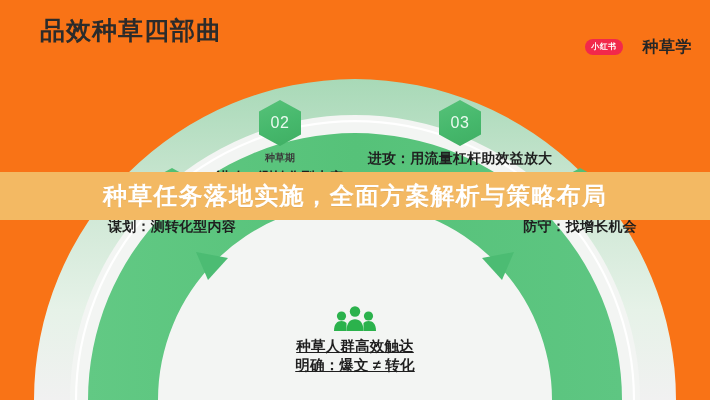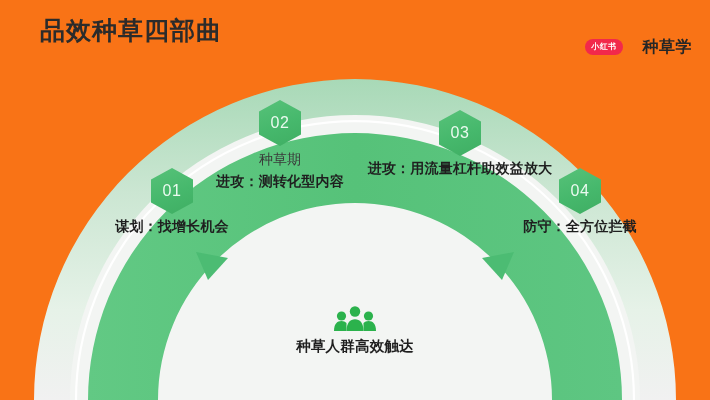--- a/index.html
+++ b/index.html
@@ -79,22 +79,22 @@
     display: flex;
     align-items: center;
     justify-content: center;
     color: #eafaef;
     font-size: 16px;
     font-weight: 400;
     letter-spacing: 0.5px;
   }
   .node-stage {
     margin-top: 5px;
-    font-size: 14px;
-    font-weight: 400;
+    font-size: 10px;
+    font-weight: 700;
     color: #3a3a3a;
   }
   .node-desc {
     margin-top: 4px;
     font-size: 14px;
     font-weight: 700;
     color: #1f1f1f;
     letter-spacing: 0.2px;
   }
 
@@ -109,20 +109,21 @@
   .people-icon {
     display: block;
     margin: 0 auto 5px auto;
   }
   .center-line {
     font-size: 14.5px;
     font-weight: 700;
     color: #1f1f1f;
     line-height: 1.28;
     letter-spacing: 0.2px;
+    text-decoration: underline;
   }
 
   
   .banner {
     position: absolute;
     left: 0;
     top: 172px;
     width: 710px;
     height: 48px;
     background: #f3b963;
@@ -186,45 +187,49 @@
 
   <div class="deck-title">品效种草四部曲</div>
 
   <div class="brand">
     <span class="brand-pill">小红书</span>
     <span class="brand-name">种草学</span>
   </div>
 
   <div class="node" style="left:62px; top:168px; width:220px;">
     <div class="hex">01</div>
-    <div class="node-desc">谋划：找增长机会</div>
+    <div class="node-desc">谋划：测转化型内容</div>
   </div>
 
   <div class="node" style="left:180px; top:100px; width:200px;">
     <div class="hex">02</div>
     <div class="node-stage">种草期</div>
     <div class="node-desc">进攻：测转化型内容</div>
   </div>
 
-  <div class="node" style="left:340px; top:110px; width:240px;">
+  <div class="node" style="left:340px; top:100px; width:240px;">
     <div class="hex">03</div>
     <div class="node-desc">进攻：用流量杠杆助效益放大</div>
   </div>
 
   <div class="node" style="left:470px; top:168px; width:220px;">
     <div class="hex">04</div>
-    <div class="node-desc">防守：全方位拦截</div>
+    <div class="node-desc">防守：找增长机会</div>
   </div>
 
   <div class="center-block">
     <svg class="people-icon" width="42" height="26" viewBox="0 0 42 26">
       <circle cx="21" cy="5.5" r="5.2" fill="#2bb24c"></circle>
       <path d="M12.5 25 C12.5 16.8 16.2 13.2 21 13.2 C25.8 13.2 29.5 16.8 29.5 25 Z" fill="#2bb24c"></path>
       <circle cx="7.5" cy="10" r="4.6" fill="#2bb24c"></circle>
       <path d="M0 25 C0 18 3 15 7.5 15 C9.6 15 11.3 15.7 12.5 17 L12.5 25 Z" fill="#2bb24c"></path>
       <circle cx="34.5" cy="10" r="4.6" fill="#2bb24c"></circle>
       <path d="M42 25 C42 18 39 15 34.5 15 C32.4 15 30.7 15.7 29.5 17 L29.5 25 Z" fill="#2bb24c"></path>
     </svg>
     <div class="center-line">种草人群高效触达</div>
-  </div>
-
+    <div class="center-line">明确：爆文 ≠ 转化</div>
+  </div>
+
+  <div class="banner">
+    <span class="banner-text">种草任务落地实施，全面方案解析与策略布局</span>
+  </div>
 
 </div>
 
 </body></html>

